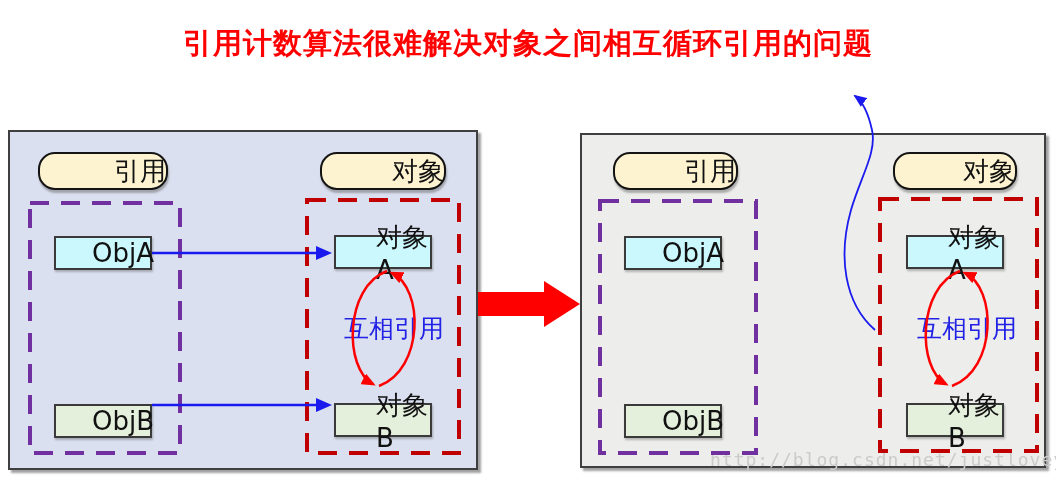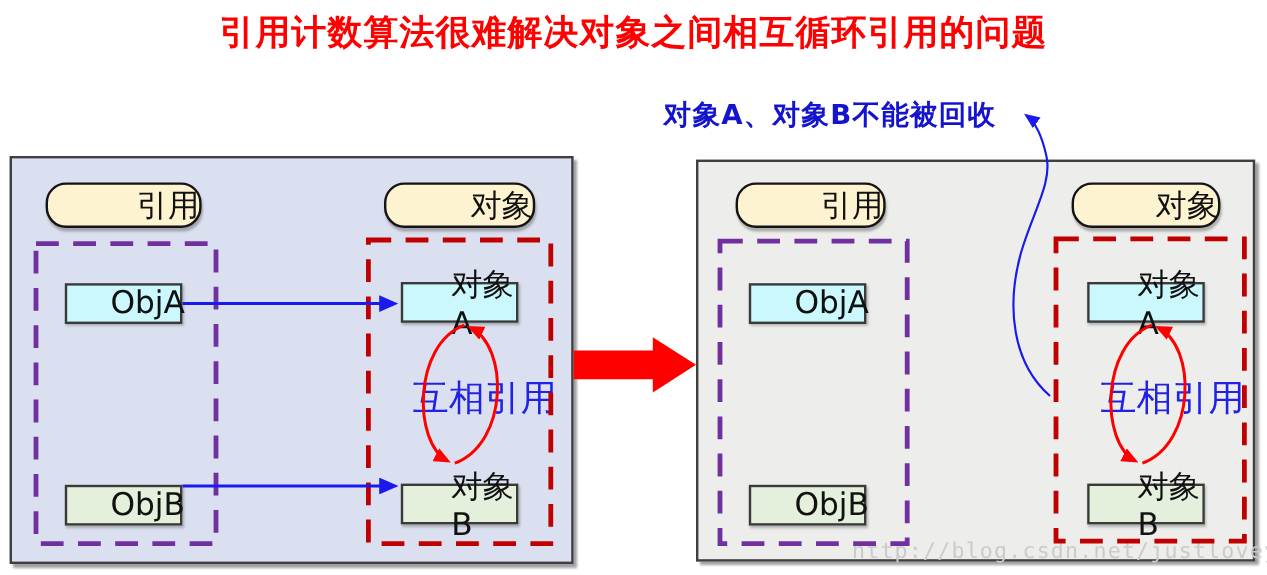--- a/index.html
+++ b/index.html
@@ -1,18 +1,18 @@
 <!DOCTYPE html>
 <html style="--title-red: #fe0000; --panel-left-bg: #dbe0f0; --panel-right-bg: #ededec; --pill-bg: #fdf3d0; --node-cyan: #caf8fc; --node-green: #e4efdc; --dashed-purple: #7030a0; --dashed-red: #c00000; --arrow-blue: #1a1aee; --arrow-red: #ff0000; --text-blue: #1414cc; --arrow-text-blue: #2222e6; --watermark-gray: #cbcbcb;"><head>
 <meta charset="utf-8">
 <style>
   html,body{margin:0;padding:0;background:#ffffff;font-family:"DejaVu Sans","Liberation Sans",sans-serif;}
   #canvas{position:relative;width:1056px;height:479px;background:#ffffff;overflow:hidden;}
 
-  .title{position:absolute;left:0;top:8px;width:100%;text-align:center;
+  .title{position:absolute;left:0;top:24px;width:100%;text-align:center;
          font-size:29px;font-weight:bold;letter-spacing:1px;
          color:var(--title-red,#fe0000);}
 
   .callout{position:absolute;left:553px;top:80px;font-size:23px;font-weight:bold;
            color:var(--text-blue,#1414cc);letter-spacing:1px;}
 
   .panel{position:absolute;border:2px solid #3f3f3f;
          box-shadow:3px 3px 2px rgba(110,110,110,.65);}
   .panel-left{left:8px;top:130px;width:466px;height:336px;background:var(--panel-left-bg,#dbe0f0);}
   .panel-right{left:580px;top:133px;width:462px;height:331px;background:var(--panel-right-bg,#ededec);}
@@ -20,35 +20,34 @@
   .pill{position:absolute;height:34px;border:2px solid #141414;border-radius:17px;
         background:var(--pill-bg,#fdf3d0);display:flex;align-items:center;justify-content:flex-end;
         font-size:26px;color:#111;box-shadow:1px 3px 2px rgba(90,90,90,.45);}
 
   .node{position:absolute;width:98px;height:34px;border:2px solid #3a3a3a;
         display:flex;align-items:center;justify-content:center;font-size:26px;color:#111;
         box-shadow:1px 2px 2px rgba(90,90,90,.4);box-sizing:border-box;padding-left:40px;}
   .node-cyan{background:var(--node-cyan,#caf8fc);}
   .node-green{background:var(--node-green,#e4efdc);margin-top:16px;}
 
-  .mutual-label{position:absolute;font-size:30px;color:var(--arrow-text-blue,#2222e6);white-space:nowrap;}
+  .mutual-label{position:absolute;font-size:25px;color:var(--arrow-text-blue,#2222e6);white-space:nowrap;}
 
   .watermark{position:absolute;left:710px;top:449px;font-family:"DejaVu Sans Mono","Liberation Mono",monospace;
              font-size:18px;letter-spacing:1px;color:var(--watermark-gray,#cbcbcb);}
 
   #overlay{position:absolute;left:0;top:0;pointer-events:none;}
 </style>
 </head>
 <body>
 
 <div id="canvas">
 
   <div class="title">引用计数算法很难解决对象之间相互循环引用的问题</div>
 
-  <div class="callout">对象A、对象B不能被回收</div>
 
   <div class="panel panel-left">
     <div class="pill" style="left:28px;top:20px;width:126px;">
       <span>引用</span>
     </div>
     <div class="pill" style="left:310px;top:20px;width:122px;">
       <span>对象</span>
     </div>
 
     <div class="node node-cyan" style="left:44px;top:104px;">ObjA</div>

